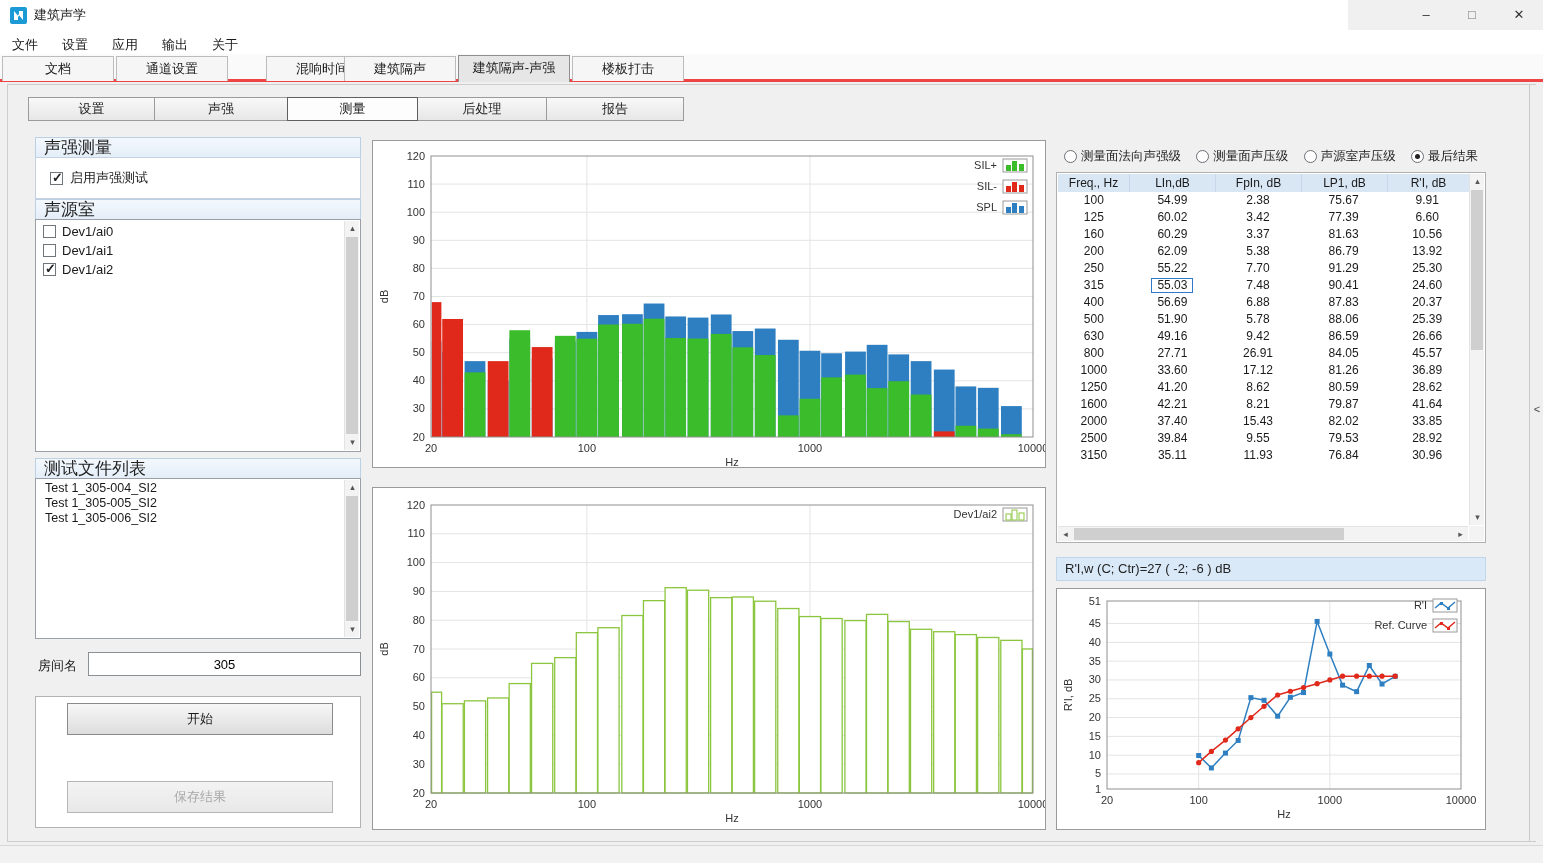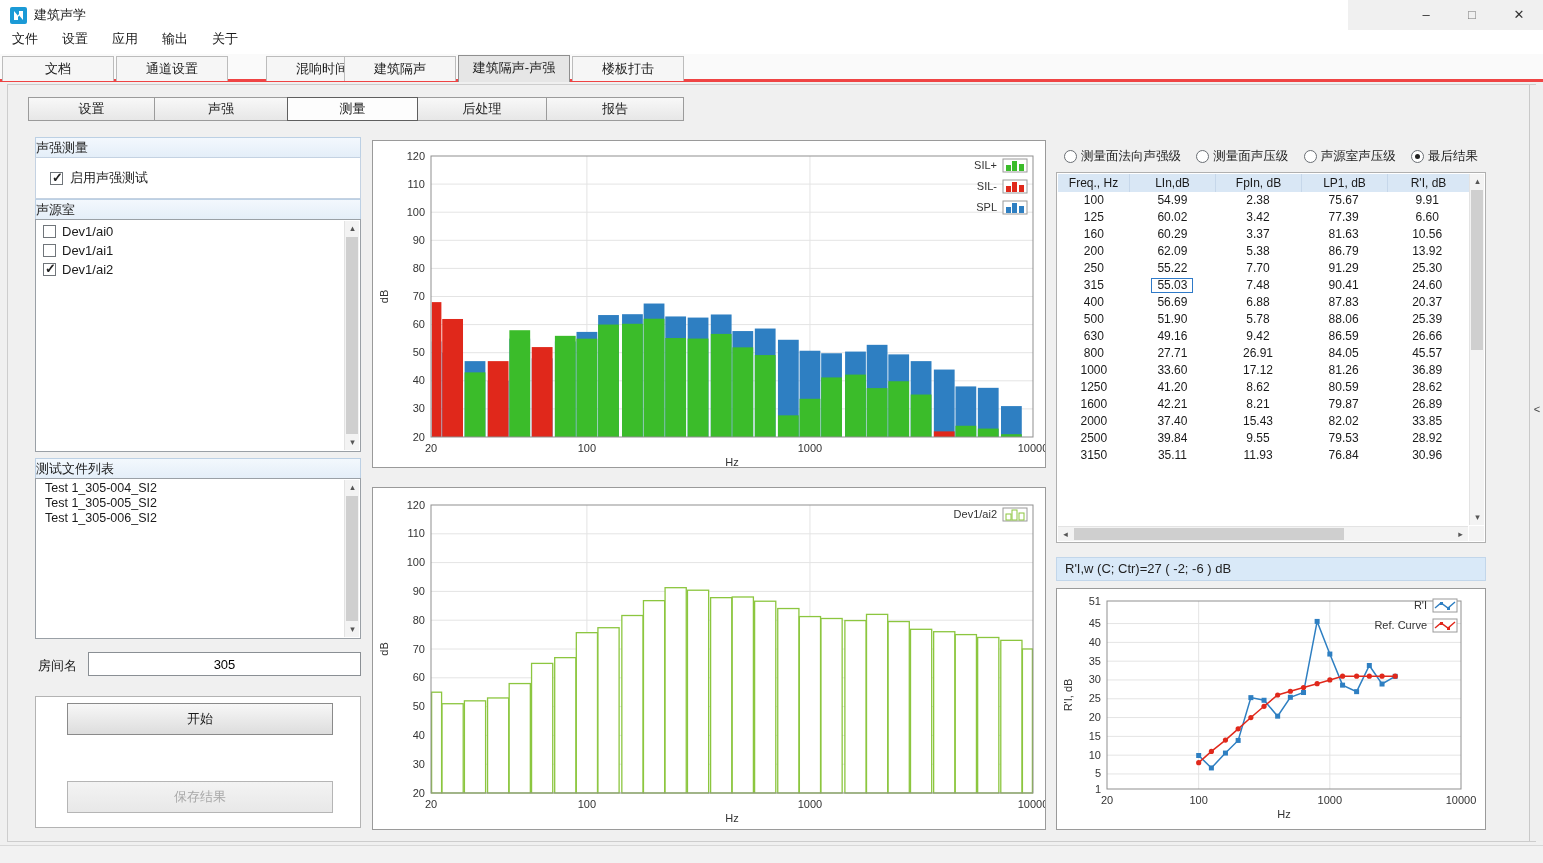--- a/index.html
+++ b/index.html
@@ -11,38 +11,38 @@
   
   #titlebar{position:absolute;left:0;top:0;width:1348px;height:30px;background:#ffffff}
   #appicon{position:absolute;left:10px;top:7px;width:17px;height:17px}
   #apptitle{position:absolute;left:34px;top:0;height:30px;line-height:30px;font-size:13px}
   .winbtn{position:absolute;top:0;height:30px;text-align:center;line-height:30px;font-size:13px;color:#333;cursor:default}
   #btnmin{left:1403px;width:46px}
   #btnmax{left:1449px;width:46px;color:#777}
   #btnclose{left:1495px;width:48px}
 
   
-  #menubar{position:absolute;left:0;top:30px;width:1543px;height:24px;background:#ffffff;display:flex;gap:24px;padding-left:12px;align-items:flex-start}
+  #menubar{position:absolute;left:0;top:30px;width:1543px;height:24px;background:#ffffff;display:flex;gap:24px;padding-left:12px;align-items:flex-end}
   .menu-item{font-size:13px;cursor:default}
 
   
   #tabstrip{position:absolute;left:0;top:54px;width:1543px;height:28px;background:#fafafa;border-bottom:3px solid #ef4444}
   .main-tab{position:absolute;top:2px;height:25px;line-height:24px;text-align:center;font-size:13px;background:#f6f6f6;border:1px solid #bcbcbc;border-bottom:none;cursor:default}
   .main-tab.active{background:#e6e6e6;border-color:#8f8f8f;top:1px;height:27px;z-index:2}
 
   
   #frame{position:absolute;left:7px;top:84px;width:1529px;height:758px;border:1px solid #cdcdcd;background:#f0f0f0}
 
   
   #subtabs{position:absolute;left:28px;top:97px;width:660px;height:24px}
   .sub-tab{position:absolute;top:0;height:24px;line-height:22px;text-align:center;font-size:13px;background:linear-gradient(#f8f8f8,#e7e7e7);border:1px solid #9b9b9b;cursor:default}
   .sub-tab.active{background:#fdfdfd;border-color:#5f5f5f;z-index:2}
 
   
-  .sect{position:absolute;width:326px;height:35px;background:linear-gradient(#f3f8fd,#d9e7f5);border:1px solid #bcd0e4;font-size:13px;line-height:19px;padding-left:0;color:#222}
+  .sect{position:absolute;width:326px;height:35px;background:linear-gradient(#f3f8fd,#d9e7f5);border:1px solid #bcd0e4;font-size:17px;line-height:19px;padding-left:8px;color:#222}
   #sect-si{left:35px;top:137px}
   #enable-box{position:absolute;left:35px;top:157px;width:326px;height:42px;background:#fff;border:1px solid #c4d2e2;display:flex;align-items:center;gap:7px;padding-left:14px}
   #sect-room{left:35px;top:199px}
   #sect-files{left:35px;top:458px}
   .listbox{position:absolute;background:#fff;border:1px solid #9aa0a6}
   #chlist{left:35px;top:219px;width:326px;height:233px}
   #filelist{left:35px;top:478px;width:326px;height:161px}
   .list-items{position:absolute;left:1px;top:2px;right:17px;bottom:2px;overflow:hidden}
   .list-row{height:19px;display:flex;align-items:center;gap:6px;padding-left:6px;font-size:13px}
   .file-row{height:15px;line-height:15px;padding-left:8px;font-size:12.5px;white-space:nowrap}
@@ -481,21 +481,21 @@
           <div class="td" style="width: 86px;">41.20</div>
           <div class="td" style="width: 86px;">8.62</div>
           <div class="td" style="width: 86px;">80.59</div>
           <div class="td" style="width: 82px;">28.62</div>
         </div>
         <div class="trow">
           <div class="td" style="width: 72px;">1600</div>
           <div class="td" style="width: 86px;">42.21</div>
           <div class="td" style="width: 86px;">8.21</div>
           <div class="td" style="width: 86px;">79.87</div>
-          <div class="td" style="width: 82px;">26.89</div>
+          <div class="td" style="width: 82px;">41.64</div>
         </div>
         <div class="trow">
           <div class="td" style="width: 72px;">2000</div>
           <div class="td" style="width: 86px;">37.40</div>
           <div class="td" style="width: 86px;">15.43</div>
           <div class="td" style="width: 86px;">82.02</div>
           <div class="td" style="width: 82px;">33.85</div>
         </div>
         <div class="trow">
           <div class="td" style="width: 72px;">2500</div>

